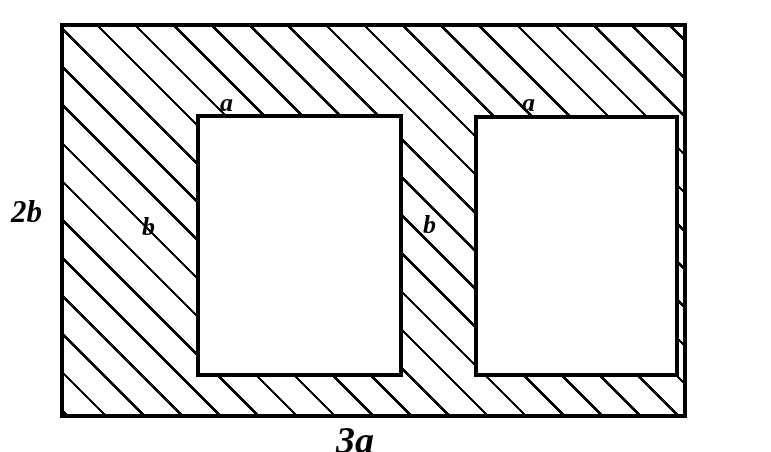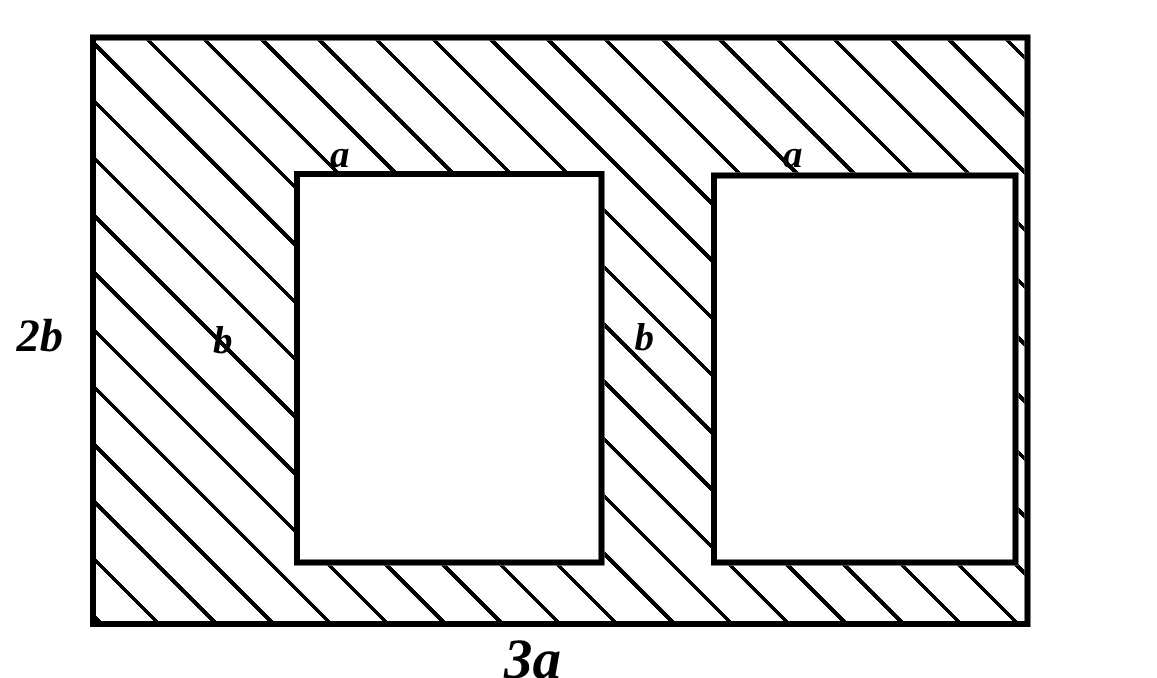--- a/index.html
+++ b/index.html
@@ -65,21 +65,21 @@
     position: absolute;
     font-style: italic;
     font-weight: bold;
     color: #000000;
     line-height: 1;
     white-space: nowrap;
     user-select: none;
   }
   .label-2b {
     left: 11px;
-    top: 208px;
+    top: 196px;
     font-size: 31px;
   }
   .label-3a {
     left: 336px;
     top: 421px;
     font-size: 38px;
   }
   .label-a {
     font-size: 26px;
   }

